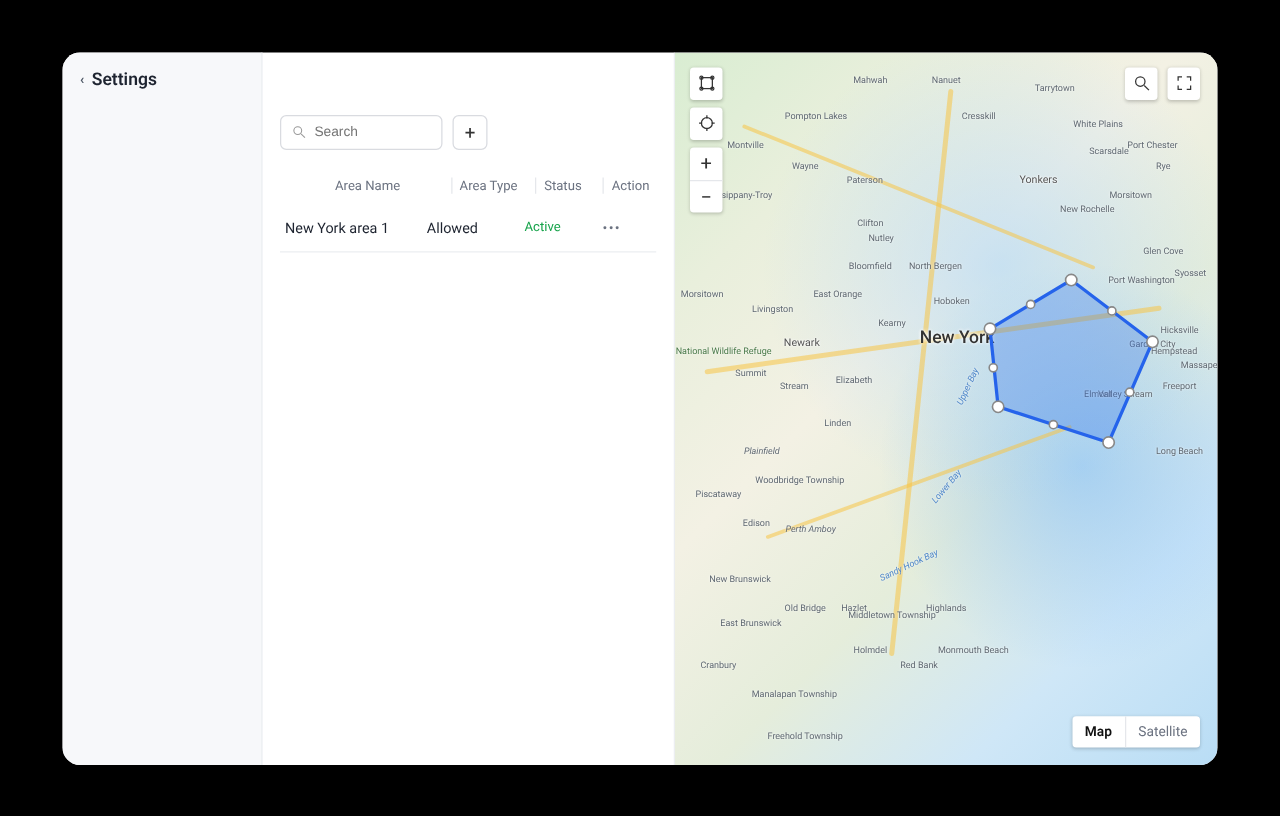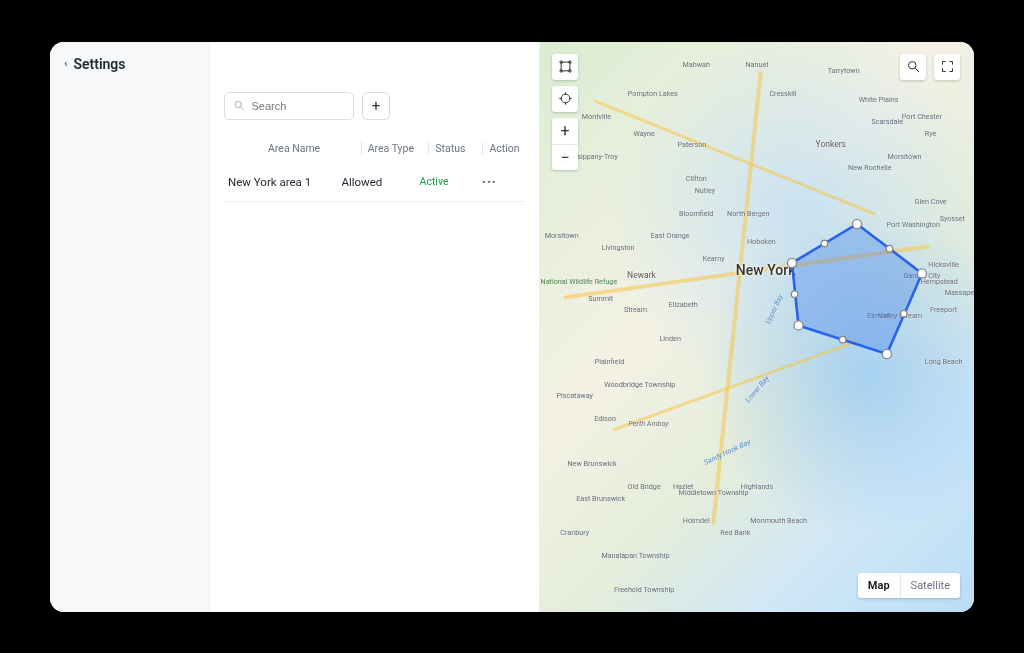--- a/index.html
+++ b/index.html
@@ -309,21 +309,21 @@
     <div class="map-micro" style="left:36%; top:30%;">Bloomfield</div>
     <div class="map-micro" style="left:48%; top:30%;">North Bergen</div>
     <div class="map-micro" style="left:51%; top:35%;">Hoboken</div>
     <div class="map-micro" style="left:40%; top:38%;">Kearny</div>
     <div class="map-micro" style="left:30%; top:34%;">East Orange</div>
     <div class="map-micro" style="left:18%; top:36%;">Livingston</div>
     <div class="map-micro" style="left:14%; top:45%;">Summit</div>
     <div class="map-micro" style="left:22%; top:47%;">Stream</div>
     <div class="map-micro" style="left:30%; top:52%;">Linden</div>
     <div class="map-micro" style="left:33%; top:46%;">Elizabeth</div>
-    <div class="map-micro" style="left:16%; top:56%;">Plainfield</div>
+    <div class="map-micro" style="left:16%; top:56%;font-style:italic;">Plainfield</div>
     <div class="map-micro" style="left:15%; top:66%;">Edison</div>
     <div class="map-micro" style="left:25%; top:67%;font-style:italic;">Perth Amboy</div>
     <div class="map-micro" style="left:23%; top:60%;">Woodbridge Township</div>
     <div class="map-micro" style="left:12%; top:74%;">New Brunswick</div>
     <div class="map-micro" style="left:14%; top:80%;">East Brunswick</div>
     <div class="map-micro" style="left:24%; top:78%;">Old Bridge</div>
     <div class="map-micro" style="left:33%; top:78%;">Hazlet</div>
     <div class="map-micro" style="left:40%; top:79%;">Middletown Township</div>
     <div class="map-micro" style="left:50%; top:78%;">Highlands</div>
     <div class="map-micro" style="left:45%; top:86%;">Red Bank</div>

